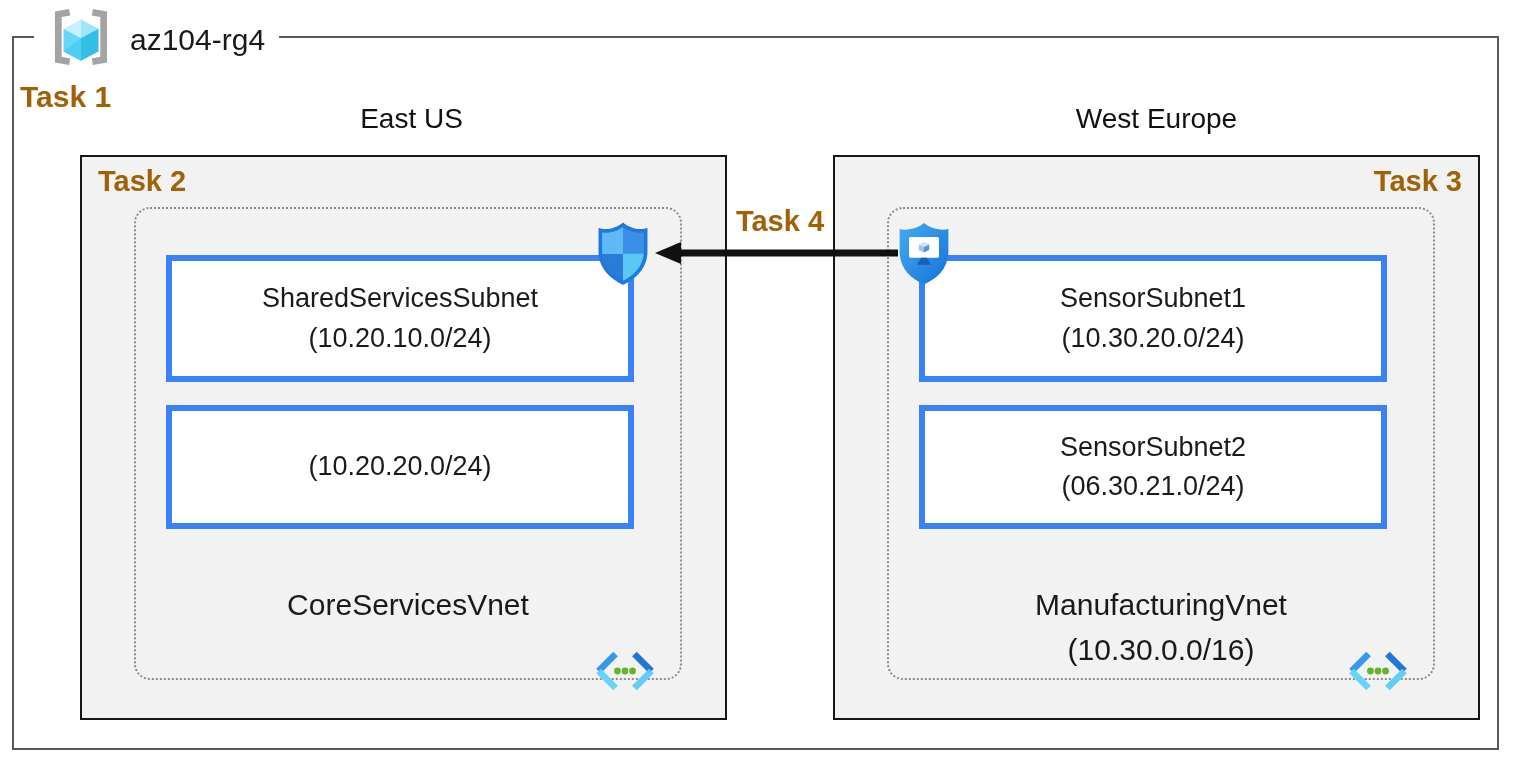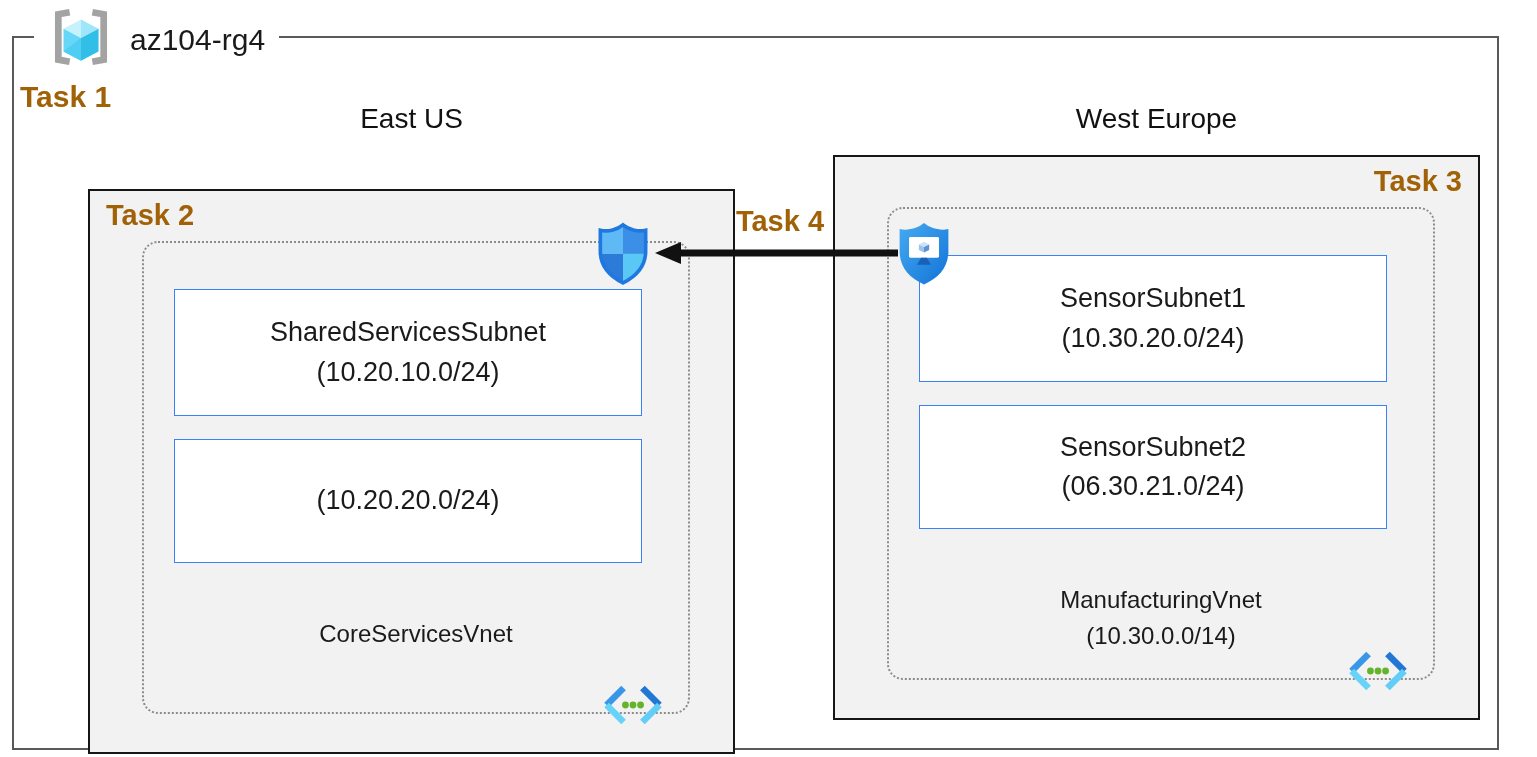--- a/index.html
+++ b/index.html
@@ -11,37 +11,37 @@
   .abs{position:absolute;}
   
   .rg-box{left:12px;top:36px;width:1487px;height:714px;border:2px solid #595959;}
   .rg-chip{left:34px;top:1px;height:66px;background:#ffffff;display:flex;align-items:center;gap:16px;padding:0 14px;z-index:3;margin-top:6px;}
   .rg-title{font-size:30px;color:#1a1a1a;white-space:nowrap;}
   .task-label{font-weight:bold;font-size:29px;color:#a16207;white-space:nowrap;z-index:4;}
   .task1{left:20px;top:80px;font-size:30px;}
   
   .region-title{top:103px;width:647px;text-align:center;font-size:28px;color:#111;}
   .region-box{top:155px;width:647px;height:565px;background:#f2f2f2;border:2px solid #161616;}
-  .region-east{left:88px;margin-top:34px;}
+  .region-east{left:80px;}
   .region-west{left:833px;}
   .region-box .task-in{position:absolute;top:8px;}
   .task-left{left:16px;}
   .task-right{right:16px;}
   
   .vnet-dashed{position:absolute;left:52px;top:50px;width:548px;height:473px;
     border:2px dotted #8c8c8c;border-radius:16px;}
   
-  .subnet{position:absolute;left:84px;width:468px;background:#ffffff;border:1px solid #3b82f6;
+  .subnet{position:absolute;left:84px;width:468px;background:#ffffff;border:6px solid #3b82f6;
     display:flex;flex-direction:column;align-items:center;justify-content:center;
     font-size:27px;line-height:1.45;text-align:center;z-index:1;}
   .subnet1{top:98px;height:127px;}
   .subnet2{top:248px;height:124px;}
   
   .vnet-label{position:absolute;left:52px;top:425px;width:548px;text-align:center;
-    font-size:24px;line-height:1.5;}
+    font-size:30px;line-height:1.5;}
   
   .vnet-icon{position:absolute;left:510px;top:491px;width:66px;height:46px;z-index:2;}
   
   .nsg-icon{left:594px;top:221px;width:58px;height:64px;z-index:5;}
   .vm-icon{left:894px;top:220px;width:60px;height:66px;z-index:5;}
   .arrow{left:652px;top:239px;width:248px;height:28px;z-index:4;}
   .task4{left:715px;top:205px;width:130px;text-align:center;}
 </style>
 </head>
 <body>
@@ -107,21 +107,21 @@
       <span>SensorSubnet1</span>
       <span>(10.30.20.0/24)</span>
     </div>
     <div class="subnet subnet2">
       <span>SensorSubnet2</span>
       <span>(06.30.21.0/24)</span>
     </div>
 
     <div class="vnet-label">
       <div>ManufacturingVnet</div>
-      <div>(10.30.0.0/14)</div>
+      <div>(10.30.0.0/16)</div>
     </div>
 
     <span class="vnet-icon">
       <svg width="66" height="46" viewBox="0 0 70 46">
         <line x1="25" y1="5" x2="7" y2="23" stroke="#3a97e8" stroke-width="7"></line>
         <line x1="7" y1="23" x2="25" y2="41" stroke="#67d3f9" stroke-width="7"></line>
         <line x1="45" y1="5" x2="63" y2="23" stroke="#2377d4" stroke-width="7"></line>
         <line x1="63" y1="23" x2="45" y2="41" stroke="#62cdf6" stroke-width="7"></line>
         <circle cx="27" cy="23" r="3.6" fill="#63b32b"></circle>
         <circle cx="35" cy="23" r="3.6" fill="#63b32b"></circle>

